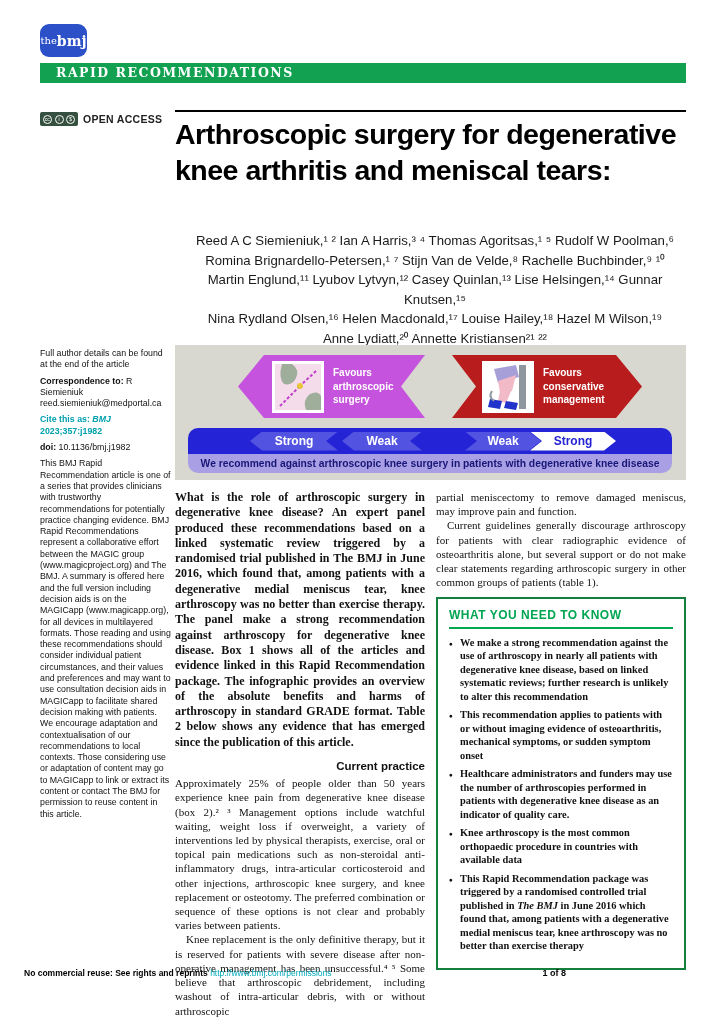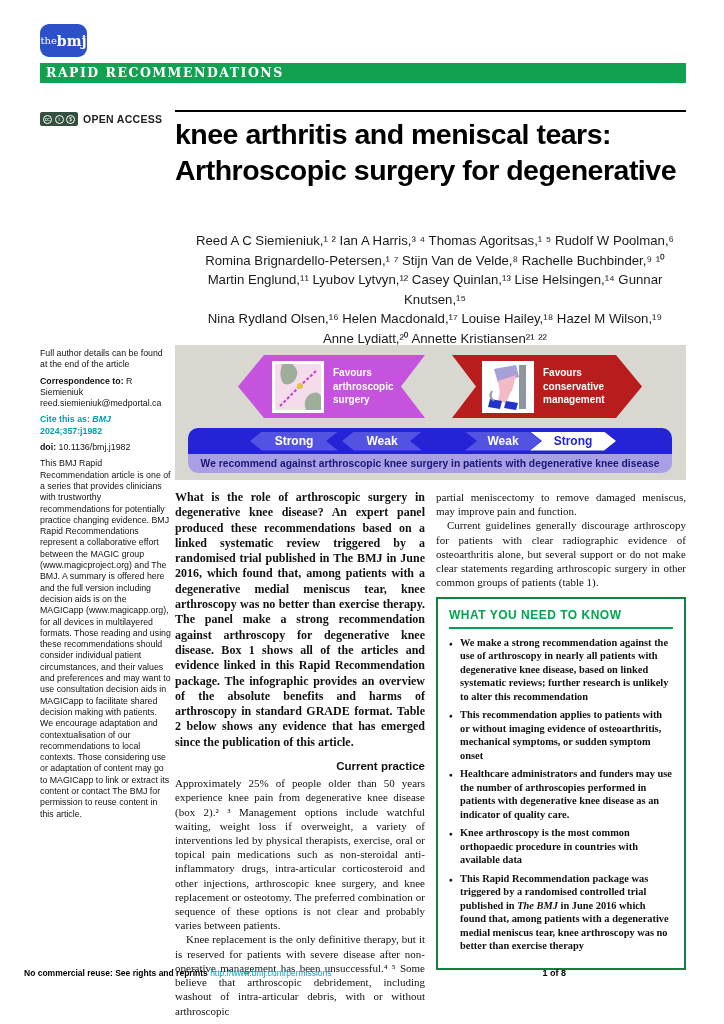--- a/index.html
+++ b/index.html
@@ -7,21 +7,21 @@
   body { font-family:"Liberation Sans", sans-serif; color:#111; position:relative; overflow:hidden; }
 
   
   .bmj-logo { position:absolute; left:40px; top:24px; width:47px; height:33px;
     background:#2b50c8; border-radius:9px; display:flex; align-items:center; justify-content:center;
     font-family:"DejaVu Serif", serif; color:#fff; }
   .bmj-logo .the { font-size:10px; font-weight:400; }
   .bmj-logo .bmj { font-size:14px; font-weight:700; }
   .banner { position:absolute; left:40px; top:63px; width:646px; height:20px; background:#12a150;
     color:#fff; font-family:"DejaVu Serif", serif; font-weight:700; font-size:12.5px;
-    letter-spacing:1.5px; line-height:20px; padding-left:6px; }
+    letter-spacing:1.5px; line-height:20px; padding-left:16px; }
 
   .open-access { position:absolute; left:40px; top:112px; display:flex; align-items:center; gap:5px; }
   .cc-badge { width:38px; height:14px; background:#35503f; border-radius:2px; display:flex;
     align-items:center; justify-content:space-evenly; }
   .cc-badge .cc-circle { width:9px; height:9px; border:1px solid #fff; border-radius:50%;
     color:#fff; font-size:5px; line-height:7px; text-align:center; overflow:hidden; }
   .open-access .oa-label { font-size:10.5px; font-weight:600; color:#222; letter-spacing:0.3px; }
 
   .title-rule { position:absolute; left:175px; top:110px; width:511px; height:2px; background:#000; }
   .page-title { position:absolute; left:175px; top:116px; width:515px;
@@ -107,42 +107,42 @@
   <span class="cc-badge">
     <span class="cc-circle">cc</span>
     <span class="cc-circle">i</span>
     <span class="cc-circle">$</span>
   </span>
   <span class="oa-label">OPEN ACCESS</span>
 </div>
 
 <div class="title-rule"></div>
 <h1 class="page-title">
+  <div>Arthroscopic surgery for degenerative</div>
   <div>knee arthritis and meniscal tears:</div>
-  <div>Arthroscopic surgery for degenerative</div>
 </h1>
 
 <div class="authors">
   <div>Reed A C Siemieniuk,¹ ² Ian A Harris,³ ⁴ Thomas Agoritsas,¹ ⁵ Rudolf W Poolman,⁶</div>
   <div>Romina Brignardello-Petersen,¹ ⁷ Stijn Van de Velde,⁸ Rachelle Buchbinder,⁹ ¹⁰</div>
   <div>Martin Englund,¹¹ Lyubov Lytvyn,¹² Casey Quinlan,¹³ Lise Helsingen,¹⁴ Gunnar Knutsen,¹⁵</div>
   <div>Nina Rydland Olsen,¹⁶ Helen Macdonald,¹⁷ Louise Hailey,¹⁸ Hazel M Wilson,¹⁹</div>
   <div>Anne Lydiatt,²⁰ Annette Kristiansen²¹ ²²</div>
 </div>
 
 <aside class="sidebar">
   <p>Full author details can be found at the end of the article</p>
   <p>
     <b>Correspondence to:</b>
     <span>R Siemieniuk reed.siemieniuk@medportal.ca</span>
   </p>
   <p class="teal">
     <span>Cite this as:</span>
     <i>BMJ</i>
-    <span>2024;357:j1982</span>
+    <span>2023;357:j1982</span>
   </p>
   <p>
     <b>doi:</b>
     <span>10.1136/bmj.j1982</span>
   </p>
   <p>This BMJ Rapid Recommendation article is one of a series that provides clinicians with trustworthy recommendations for potentially practice changing evidence. BMJ Rapid Recommendations represent a collaborative effort between the MAGIC group (www.magicproject.org) and The BMJ. A summary is offered here and the full version including decision aids is on the MAGICapp (www.magicapp.org), for all devices in multilayered formats. Those reading and using these recommendations should consider individual patient circumstances, and their values and preferences and may want to use consultation decision aids in MAGICapp to facilitate shared decision making with patients. We encourage adaptation and contextualisation of our recommendations to local contexts. Those considering use or adaptation of content may go to MAGICapp to link or extract its content or contact The BMJ for permission to reuse content in this article.</p>
 </aside>
 
 <div class="main">
 

